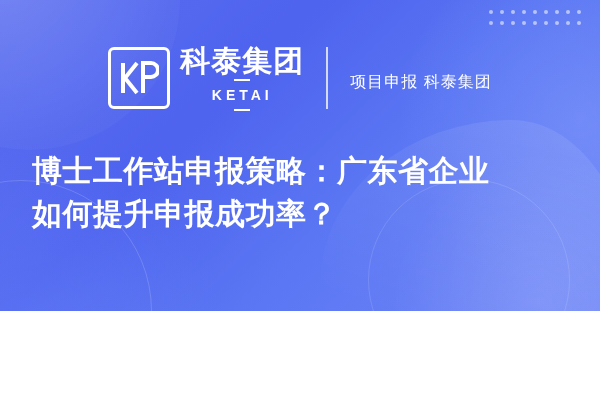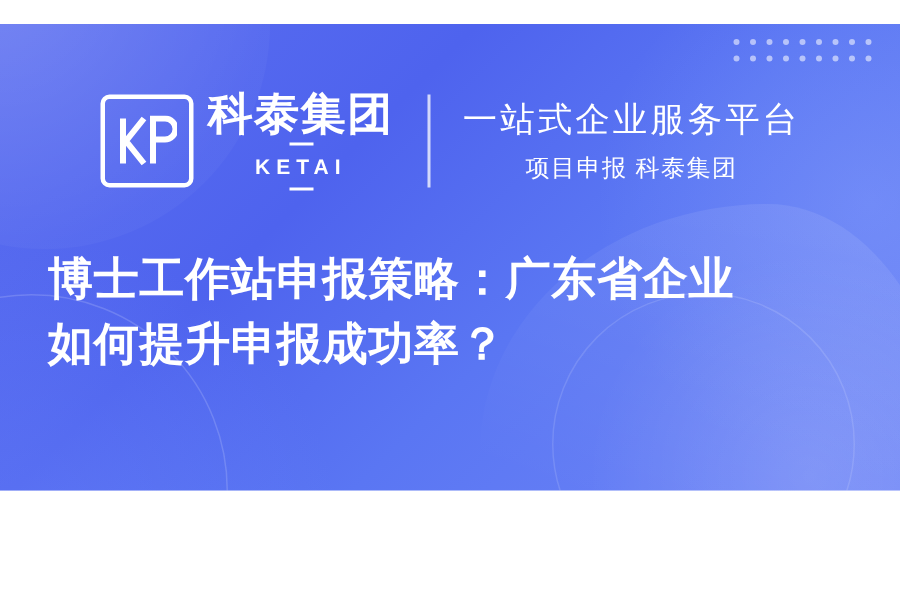--- a/index.html
+++ b/index.html
@@ -11,21 +11,20 @@
     height: 400px;
     font-family: "Liberation Sans", "DejaVu Sans", sans-serif;
     overflow: hidden;
   }
   #banner {
     position: relative;
     width: 600px;
     height: 311px;
     background: linear-gradient(135deg, #5b6ef0 0%, #4e63ee 35%, #5a76f3 60%, #6f86f7 100%);
     overflow: hidden;
-    margin-top: 16px;
   }
   
   .blob {
     position: absolute;
     border-radius: 50%;
     pointer-events: none;
   }
   .blob-a {
     width: 300px; height: 300px;
     left: -120px; top: -150px;
@@ -240,21 +239,20 @@
           <span class="bar"></span>
           <span class="logo-en">KETAI</span>
           <span class="bar"></span>
         </div>
       </div>
     </div>
 
     <div class="divider"></div>
 
     <div class="slogan-block">
-      <div class="slogan-main">一站式企业服务平台</div>
       <div class="slogan-sub">项目申报 科泰集团</div>
     </div>
 
   </div>
 
   <div class="title-wrap">
     <div class="title-line">博士工作站申报策略：广东省企业</div>
     <div class="title-line">如何提升申报成功率？</div>
   </div>
 

